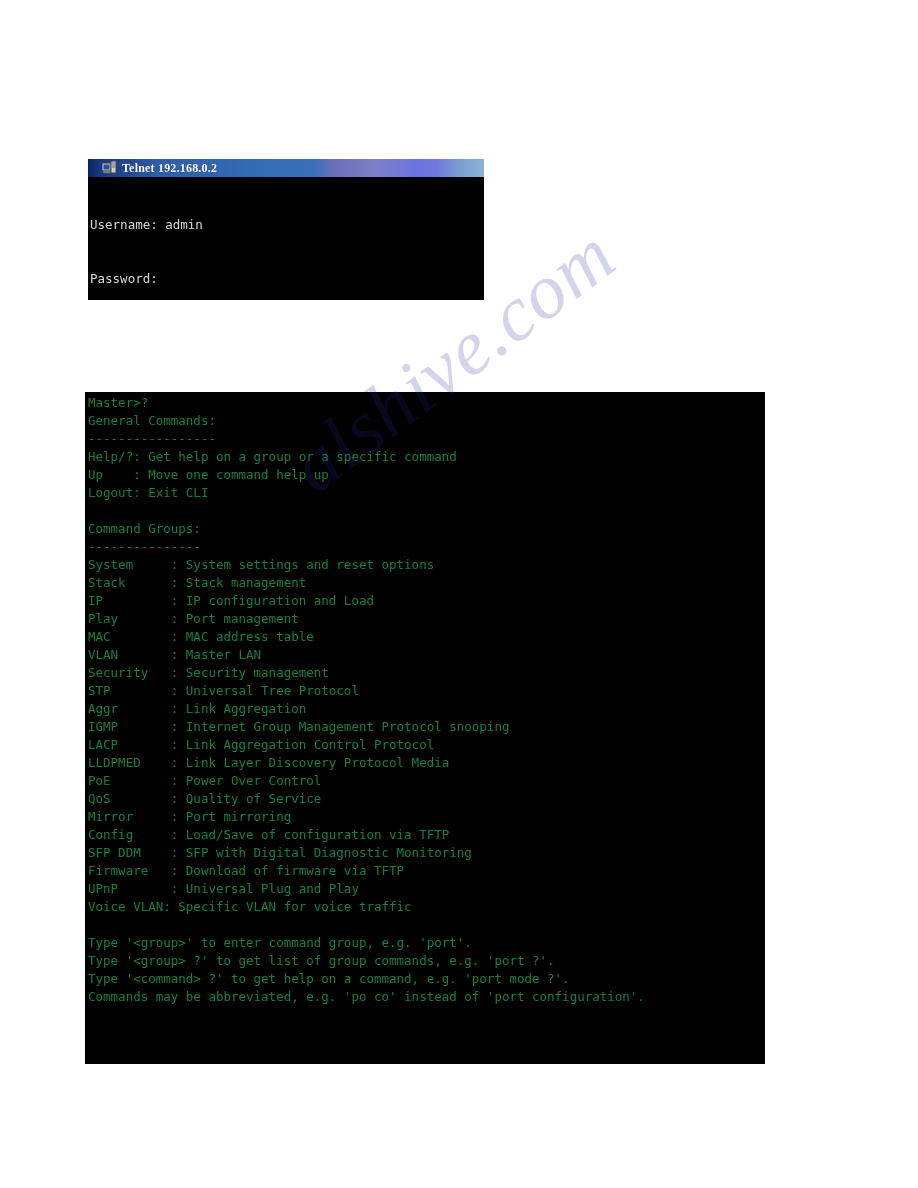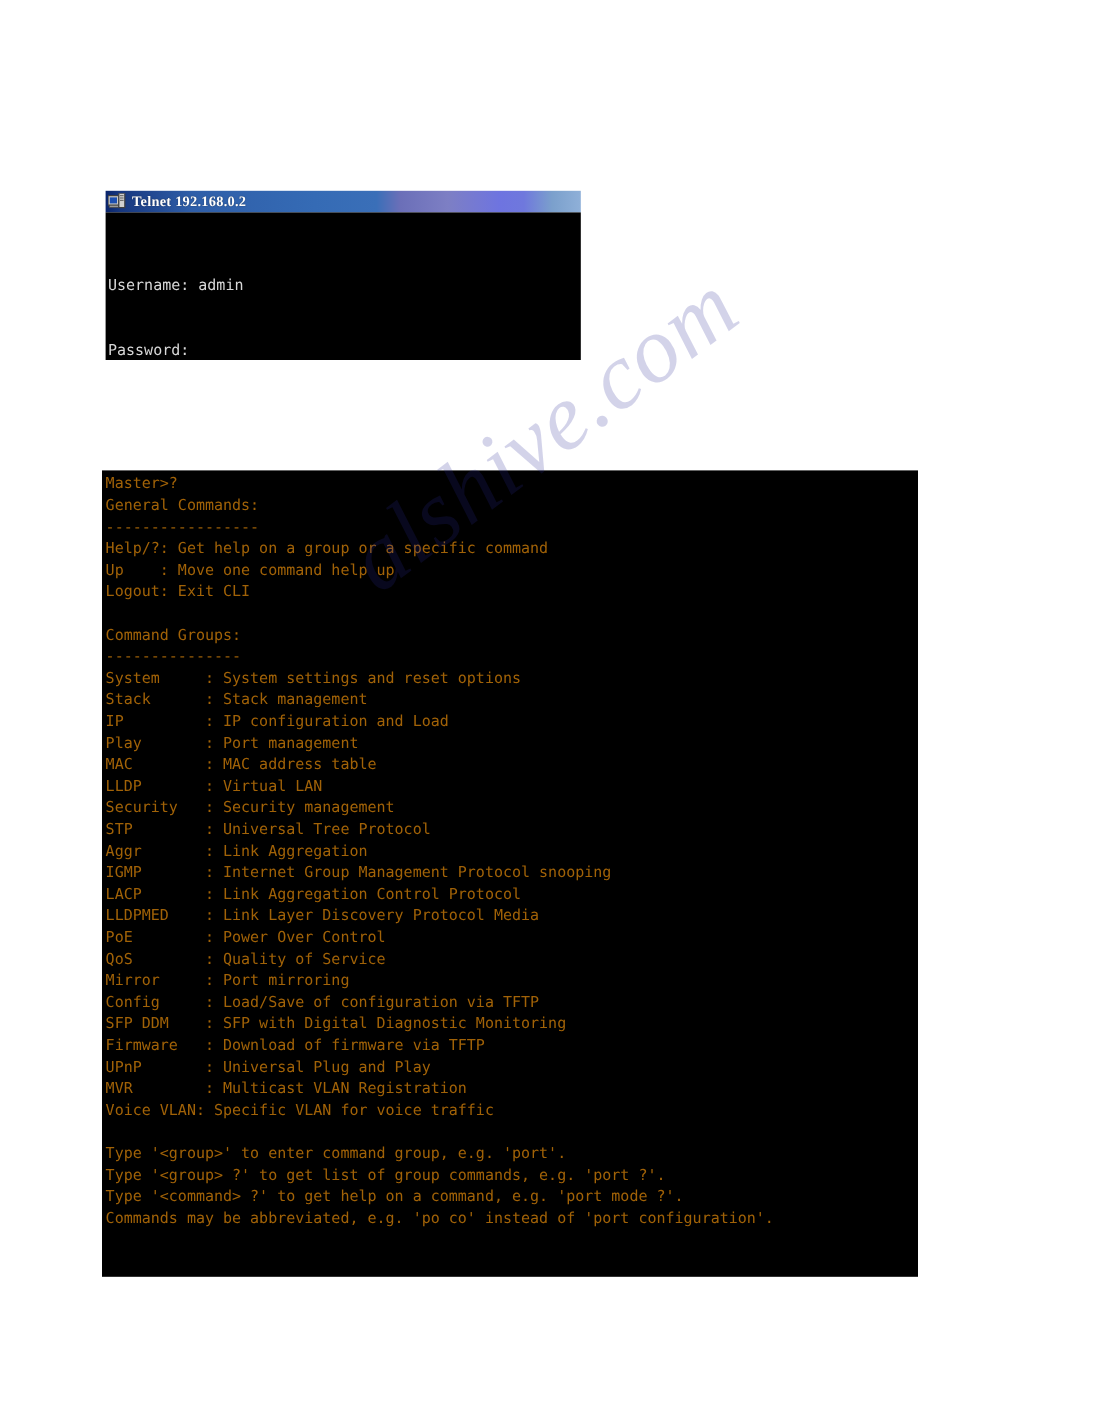--- a/index.html
+++ b/index.html
@@ -53,21 +53,21 @@
         #17377f 3%,
         #2f5ea8 18%,
         #356bb5 44%,
         #3a6fb8 57%,
         #6b6fb8 62%,
         #7d7fc4 72%,
         #6e74e0 83%,
         #6f78dd 88%,
         #7ba0cc 94%,
         #8fb0d8 100%);
-    padding-left: 2px;
+    padding-left: 14px;
     box-sizing: border-box;
   }
   .tb-icon {
     width: 15px;
     height: 14px;
     margin-right: 5px;
     flex: 0 0 auto;
     position: relative;
   }
   .tb-title {
@@ -78,42 +78,42 @@
     letter-spacing: 0.2px;
     white-space: nowrap;
     text-shadow: 0 0 1px rgba(0,0,0,0.6);
   }
   .term-body {
     background: #000000;
     color: #d8d8d8;
     font-family: "DejaVu Sans Mono", "Liberation Mono", monospace;
     font-size: 12.5px;
     line-height: 18px;
-    padding: 16px 0 6px 2px;
+    padding: 3px 0 6px 2px;
     box-sizing: border-box;
     white-space: pre;
     overflow: hidden;
   }
   .telnet-window .term-body {
     height: 123px;
   }
   .term-line {
     white-space: pre;
     min-height: 18px;
   }
 
   
   .console-block {
     position: absolute;
     left: 85px;
     top: 392px;
     width: 680px;
     height: 672px;
     background: #000000;
-    color: #a16207;
+    color: #15803d;
     font-family: "DejaVu Sans Mono", "Liberation Mono", monospace;
     font-size: 12.5px;
     line-height: 18px;
     padding: 2px 0 0 3px;
     box-sizing: border-box;
     overflow: hidden;
     z-index: 3;
   }
   .console-block .term-line { white-space: pre; min-height: 18px; }
   .blank-line { height: 18px; }
@@ -162,35 +162,34 @@
   <div class="blank-line"></div>
 
   <div class="term-line">Command Groups:</div>
   <div class="term-line">---------------</div>
 
   <div class="term-line">System     : System settings and reset options</div>
   <div class="term-line">Stack      : Stack management</div>
   <div class="term-line">IP         : IP configuration and Load</div>
   <div class="term-line">Play       : Port management</div>
   <div class="term-line">MAC        : MAC address table</div>
-  <div class="term-line">LLDP       : Virtual LAN</div>
+  <div class="term-line">VLAN       : Master LAN</div>
   <div class="term-line">Security   : Security management</div>
   <div class="term-line">STP        : Universal Tree Protocol</div>
   <div class="term-line">Aggr       : Link Aggregation</div>
   <div class="term-line">IGMP       : Internet Group Management Protocol snooping</div>
   <div class="term-line">LACP       : Link Aggregation Control Protocol</div>
   <div class="term-line">LLDPMED    : Link Layer Discovery Protocol Media</div>
   <div class="term-line">PoE        : Power Over Control</div>
   <div class="term-line">QoS        : Quality of Service</div>
   <div class="term-line">Mirror     : Port mirroring</div>
   <div class="term-line">Config     : Load/Save of configuration via TFTP</div>
   <div class="term-line">SFP DDM    : SFP with Digital Diagnostic Monitoring</div>
   <div class="term-line">Firmware   : Download of firmware via TFTP</div>
   <div class="term-line">UPnP       : Universal Plug and Play</div>
-  <div class="term-line">MVR        : Multicast VLAN Registration</div>
   <div class="term-line">Voice VLAN: Specific VLAN for voice traffic</div>
 
   <div class="blank-line"></div>
 
   <div class="term-line">Type '&lt;group&gt;' to enter command group, e.g. 'port'.</div>
   <div class="term-line">Type '&lt;group&gt; ?' to get list of group commands, e.g. 'port ?'.</div>
   <div class="term-line">Type '&lt;command&gt; ?' to get help on a command, e.g. 'port mode ?'.</div>
   <div class="term-line">Commands may be abbreviated, e.g. 'po co' instead of 'port configuration'.</div>
 </div>
 

